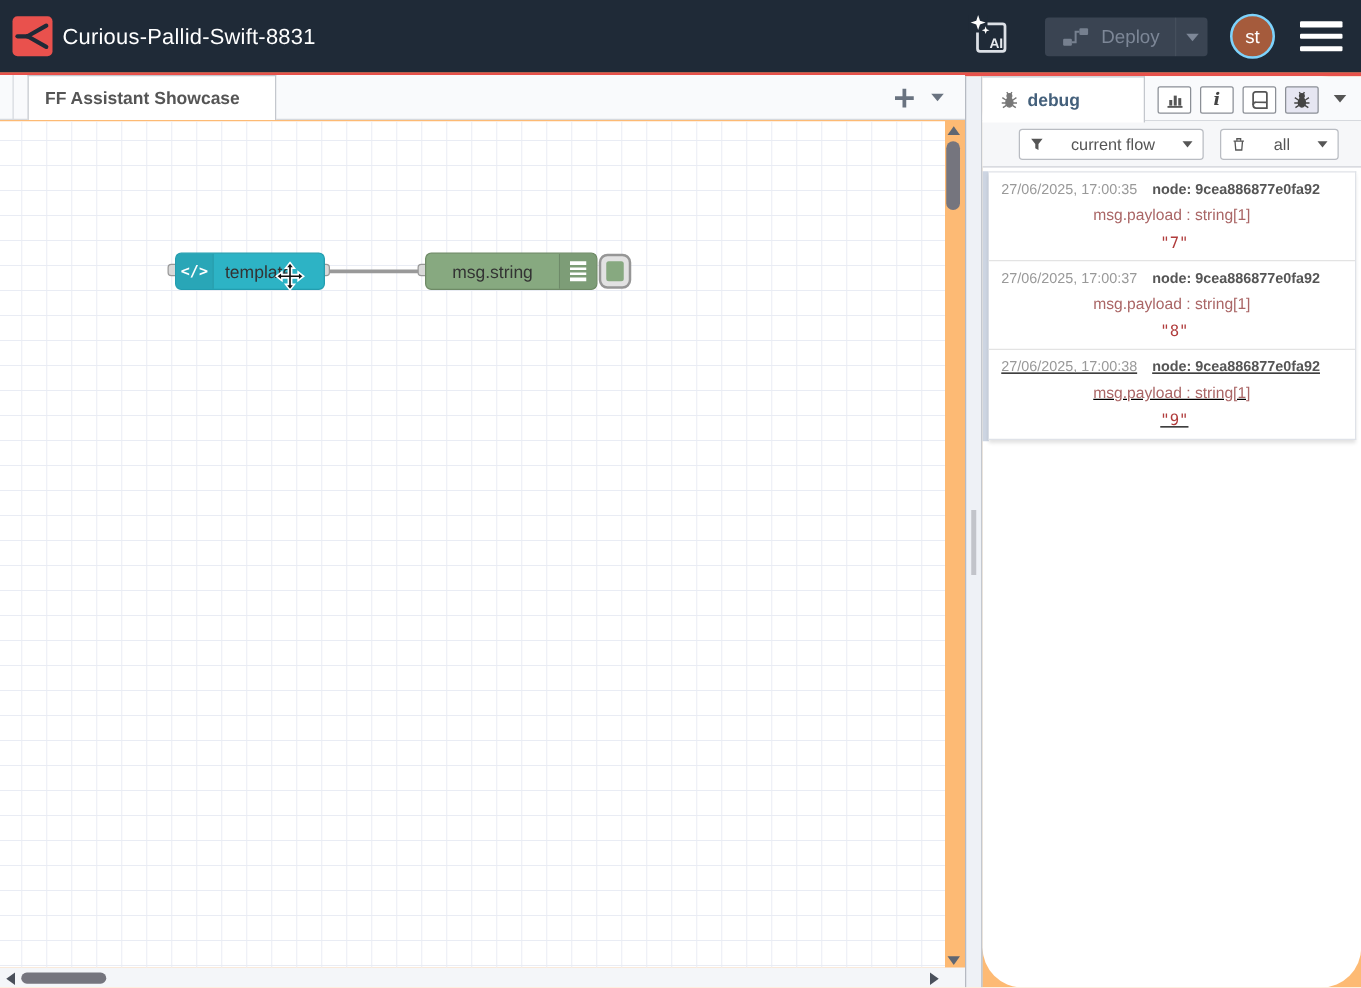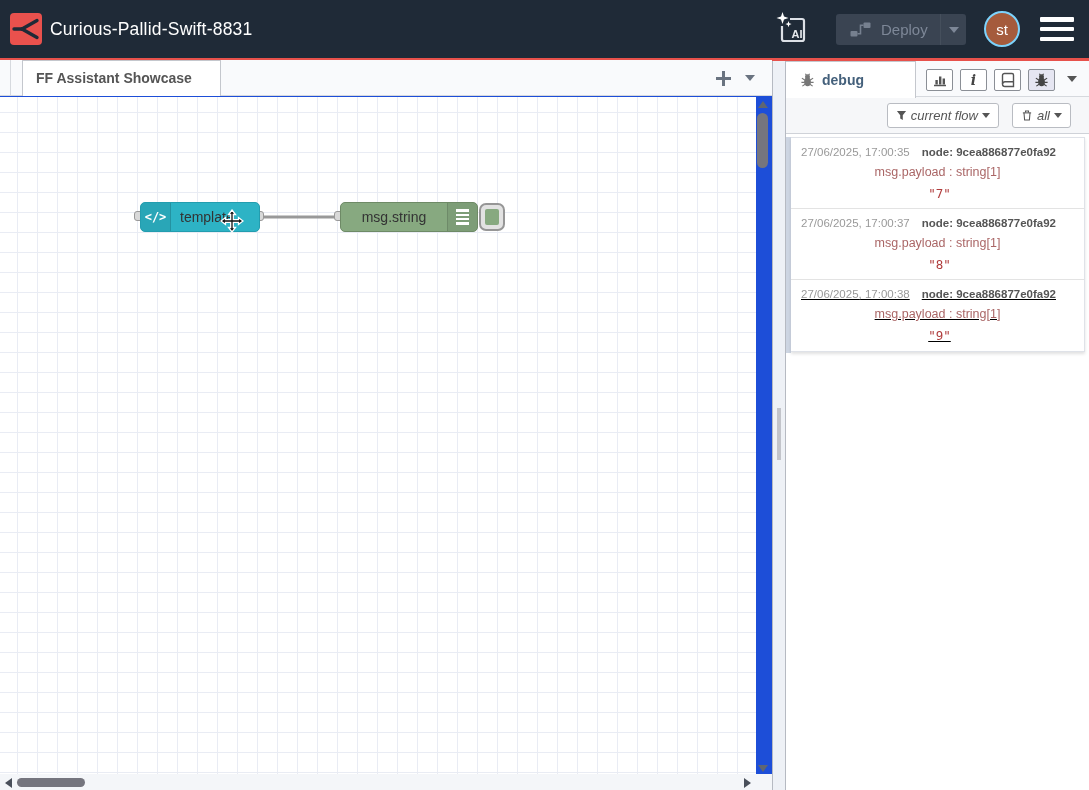--- a/index.html
+++ b/index.html
@@ -1,18 +1,18 @@
 <!DOCTYPE html>
 <html><head>
 <meta charset="utf-8">
 <style>
   * { margin:0; padding:0; box-sizing:border-box; }
   html,body { width:1089px; height:790px; overflow:hidden; }
   body { font-family:"Liberation Sans", sans-serif; background:#fff; }
-  #app { position:relative; width:1089px; height:790px; background:#1d4ed8; overflow:hidden; }
+  #app { position:relative; width:1089px; height:790px; background:#fdba74; overflow:hidden; }
 
   
   .header { position:absolute; left:0; top:0; width:1089px; height:58px; background:#1f2a37; }
   .accent-line { position:absolute; left:0; top:58px; width:1089px; height:3px; background:#e7514b; }
   .logo { position:absolute; left:10px; top:13px; width:32px; height:32px; background:#e9514d; border-radius:4px; }
   .app-title { position:absolute; left:50px; top:0; height:58px; line-height:58px; color:#fff; font-size:17.5px; letter-spacing:.2px; }
   .ai-btn { position:absolute; left:773px; top:10px; width:38px; height:38px; cursor:pointer; }
   .deploy-btn { position:absolute; left:836px; top:14px; width:130px; height:31px; background:#3a4452; border-radius:3px; display:flex; align-items:center; }
   .deploy-icon { margin-left:14px; }
   .deploy-label { color:#7d8797; font-size:15px; margin-left:10px; flex:1; }
@@ -60,29 +60,29 @@
   .hscroll { position:absolute; left:0; top:774px; width:772px; height:16px; background:#f4f6f9; }
   .hthumb { position:absolute; left:17px; top:3.5px; width:68px; height:9px; background:#75757e; border-radius:5px; }
   .arr-left { left:5px; top:4px; border-top:5.5px solid transparent; border-bottom:5.5px solid transparent; border-right:7px solid #4a505b; }
   .arr-right { left:744px; top:4px; border-top:5.5px solid transparent; border-bottom:5.5px solid transparent; border-left:7px solid #4a505b; }
 
   
   .splitter { position:absolute; left:772px; top:61px; width:14px; height:729px; background:#eef1f6; border-left:1px solid #b6bac2; border-right:1px solid #b6bac2; cursor:col-resize; }
   .splitter-grip { position:absolute; left:4px; top:347px; width:4px; height:52px; background:#c2c4ca; }
 
   
-  .sidebar { position:absolute; left:786px; top:61px; width:303px; height:729px; background:#fff; }
+  .sidebar { position:absolute; left:786px; top:61px; width:303px; height:729px; background:#fff;border-radius:32px; }
   .sb-tabbar { position:absolute; left:0; top:0; width:303px; height:36px; background:#f9fafc; border-bottom:1px solid #d6d9de; }
   .sb-tab { position:absolute; left:0; top:0; width:130px; height:37px; background:#fff; border-right:1px solid #c4c7cd; border-top:1px solid #c4c7cd; display:flex; align-items:center; gap:7px; padding-left:14px; z-index:2; }
   .sb-tab-label { color:#44607b; font-size:14px; font-weight:bold; }
   .sb-iconbtn { position:absolute; top:8px; width:27px; height:22px; background:#fff; border:1px solid #8b8f96; border-radius:2px; display:flex; align-items:center; justify-content:center; cursor:pointer; }
   .sb-iconbtn.active { background:#e6e6f2; }
   .info-glyph { font-family:"DejaVu Serif", serif; font-style:italic; font-weight:bold; font-size:14px; color:#444; line-height:1; }
   .sb-toolbar { position:absolute; left:0; top:36px; width:303px; height:37px; background:#f6f7f9; border-bottom:1px solid #cfd2d8; display:flex; align-items:center; justify-content:flex-end; gap:13px; padding-right:18px; }
-  .tool-btn { height:25px; background:#fff; border:1px solid #b9bcc2; border-radius:3px; display:flex; align-items:center; gap:4px; padding:0 8px; font-size:13px; color:#555; cursor:pointer;font-style:italic; }
+  .tool-btn { height:25px; background:#fff; border:1px solid #b9bcc2; border-radius:3px; display:flex; align-items:center; gap:22px; padding:0 8px; font-size:13px; color:#555; cursor:pointer; }
   .tool-btn .tri-down { border-left-width:4px; border-right-width:4px; border-top-width:5px; border-top-color:#555; }
 
   
   .msg-strip { position:absolute; left:0; top:76px; width:5px; height:216px; background:#cdd5e2; }
   .msg-list { position:absolute; left:5px; top:76px; width:294px; border:1px solid #dfe2e8; border-left:none; box-shadow:0 2px 3px rgba(0,0,0,0.12); background:#fff;text-align:center; }
   .msg { height:71px; padding:8px 10px 0 10px; border-bottom:1px solid #e3e3e3; }
   .msg:last-child { border-bottom:none;text-decoration:underline; }
   .msg-row1 { display:flex; gap:12px; align-items:baseline; margin-bottom:7px; }
   .msg-ts { color:#999; font-size:11.5px; }
   .msg-node { color:#555; font-size:11.5px; font-weight:600; }

